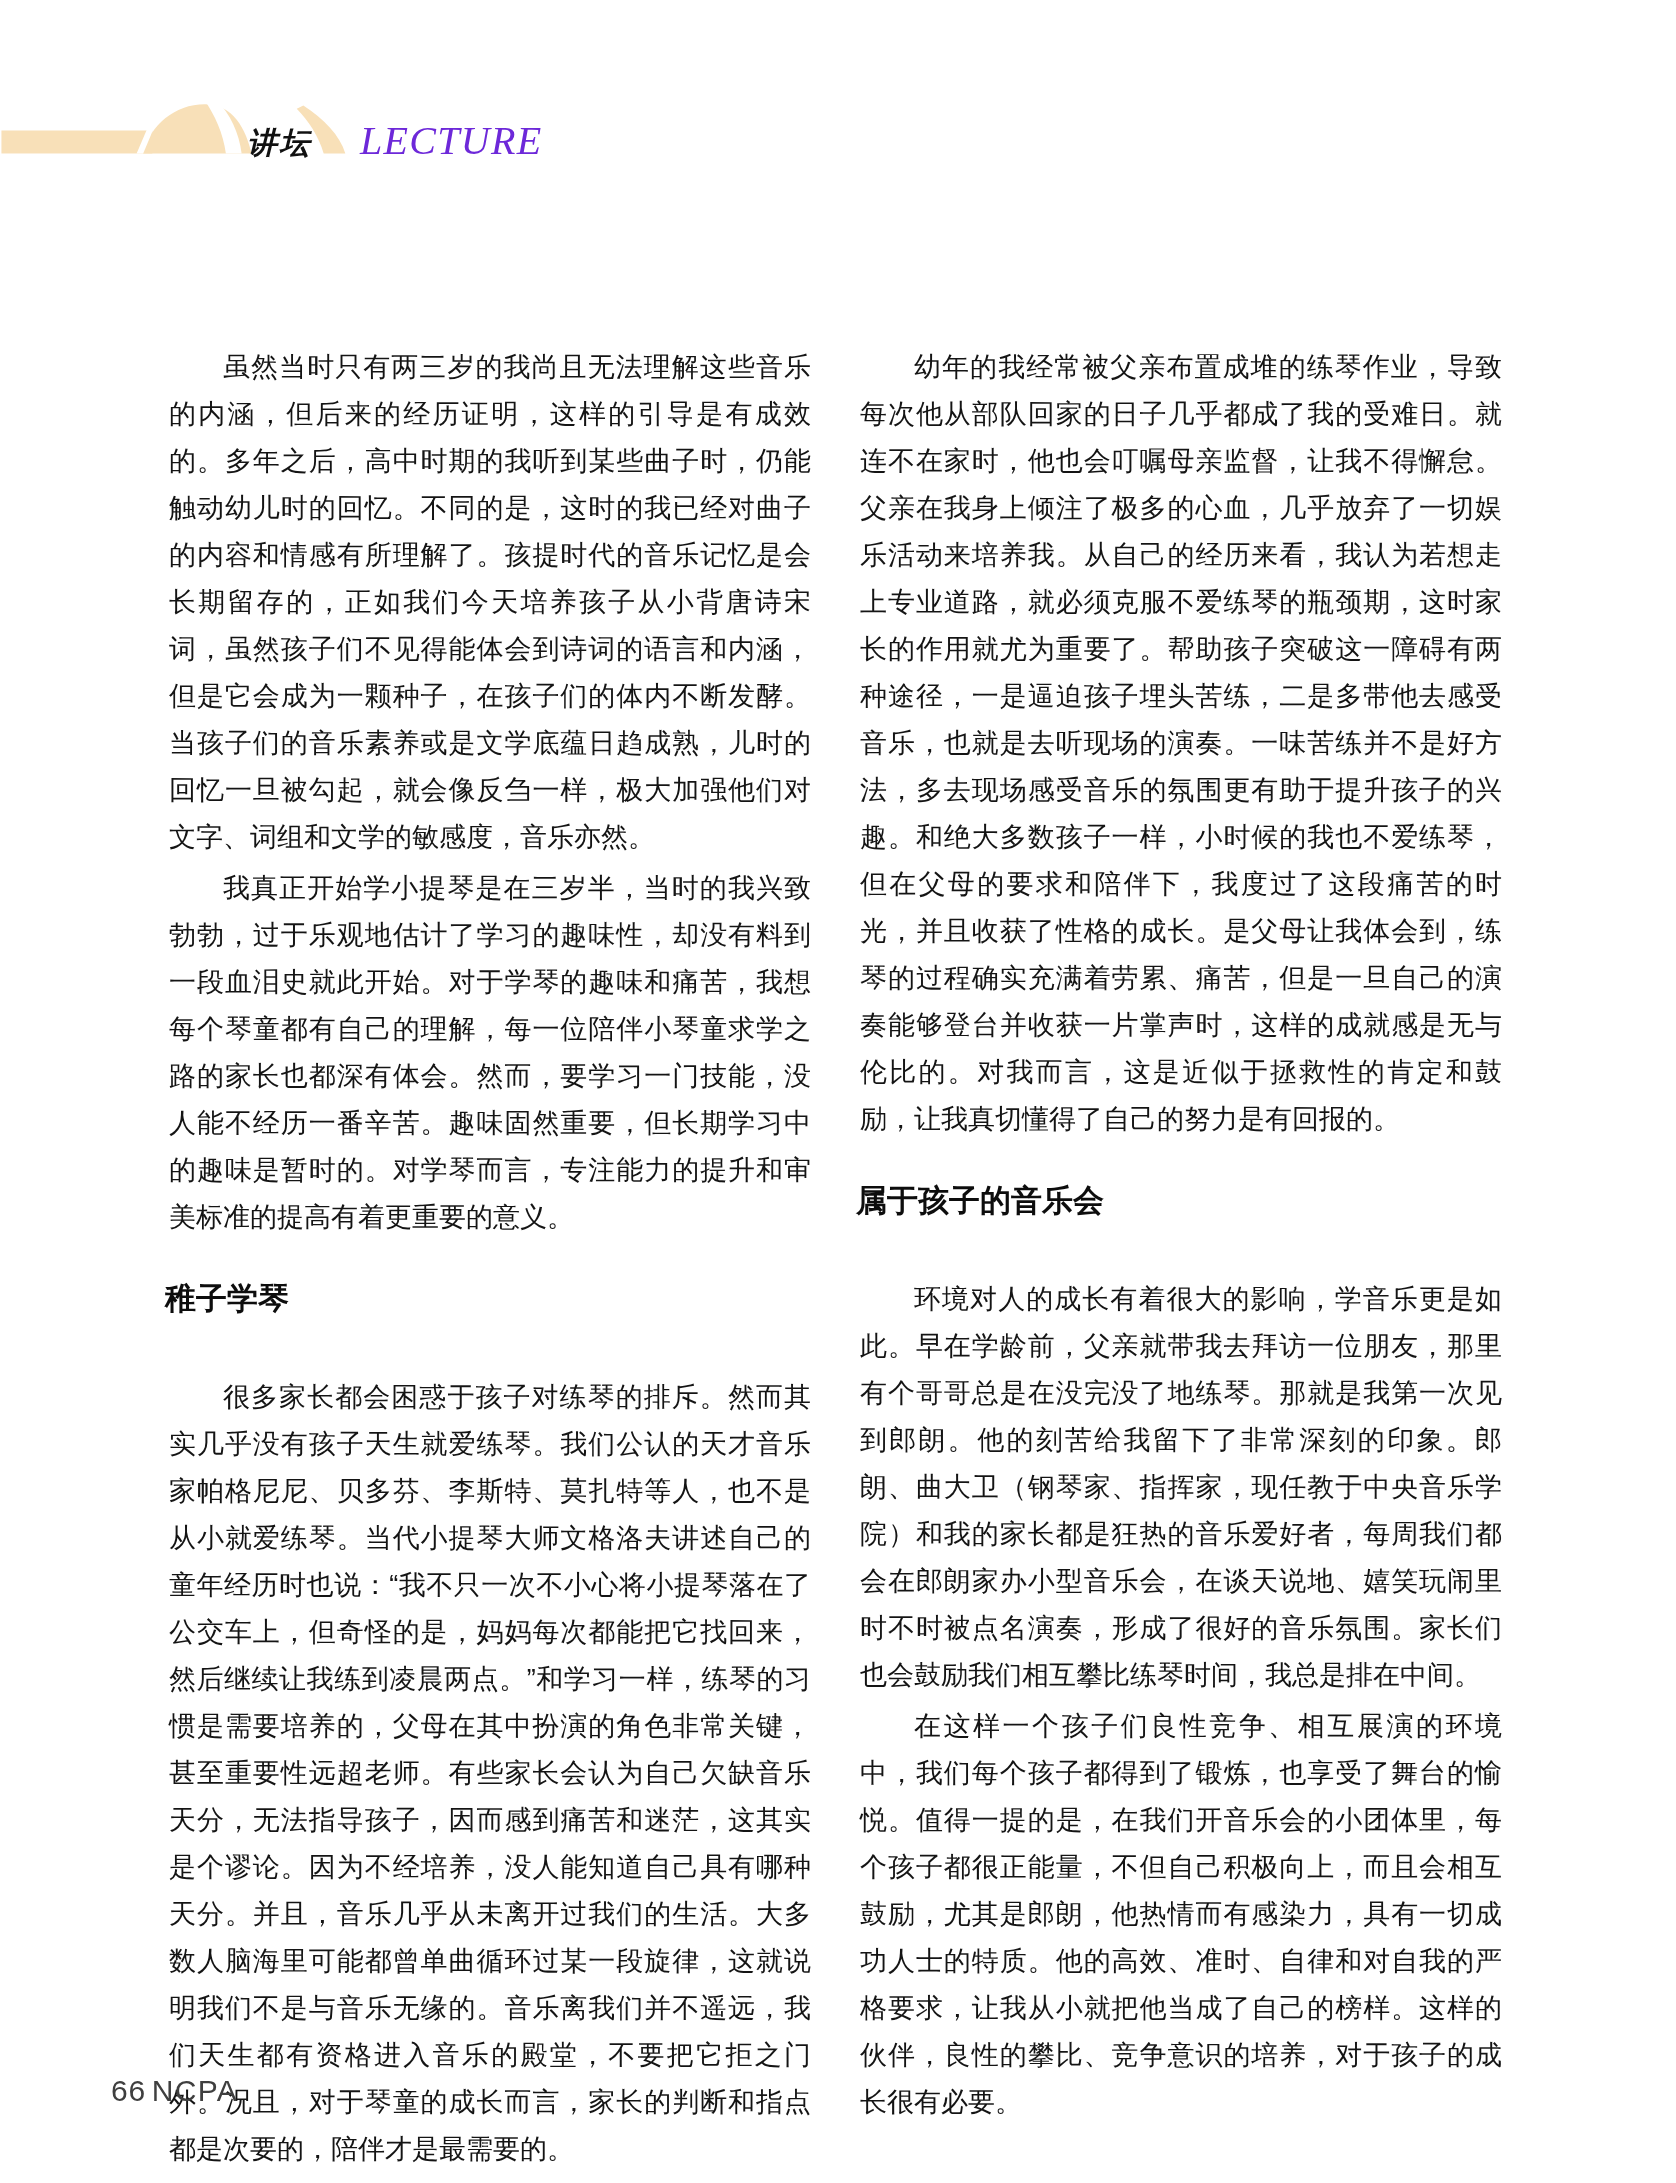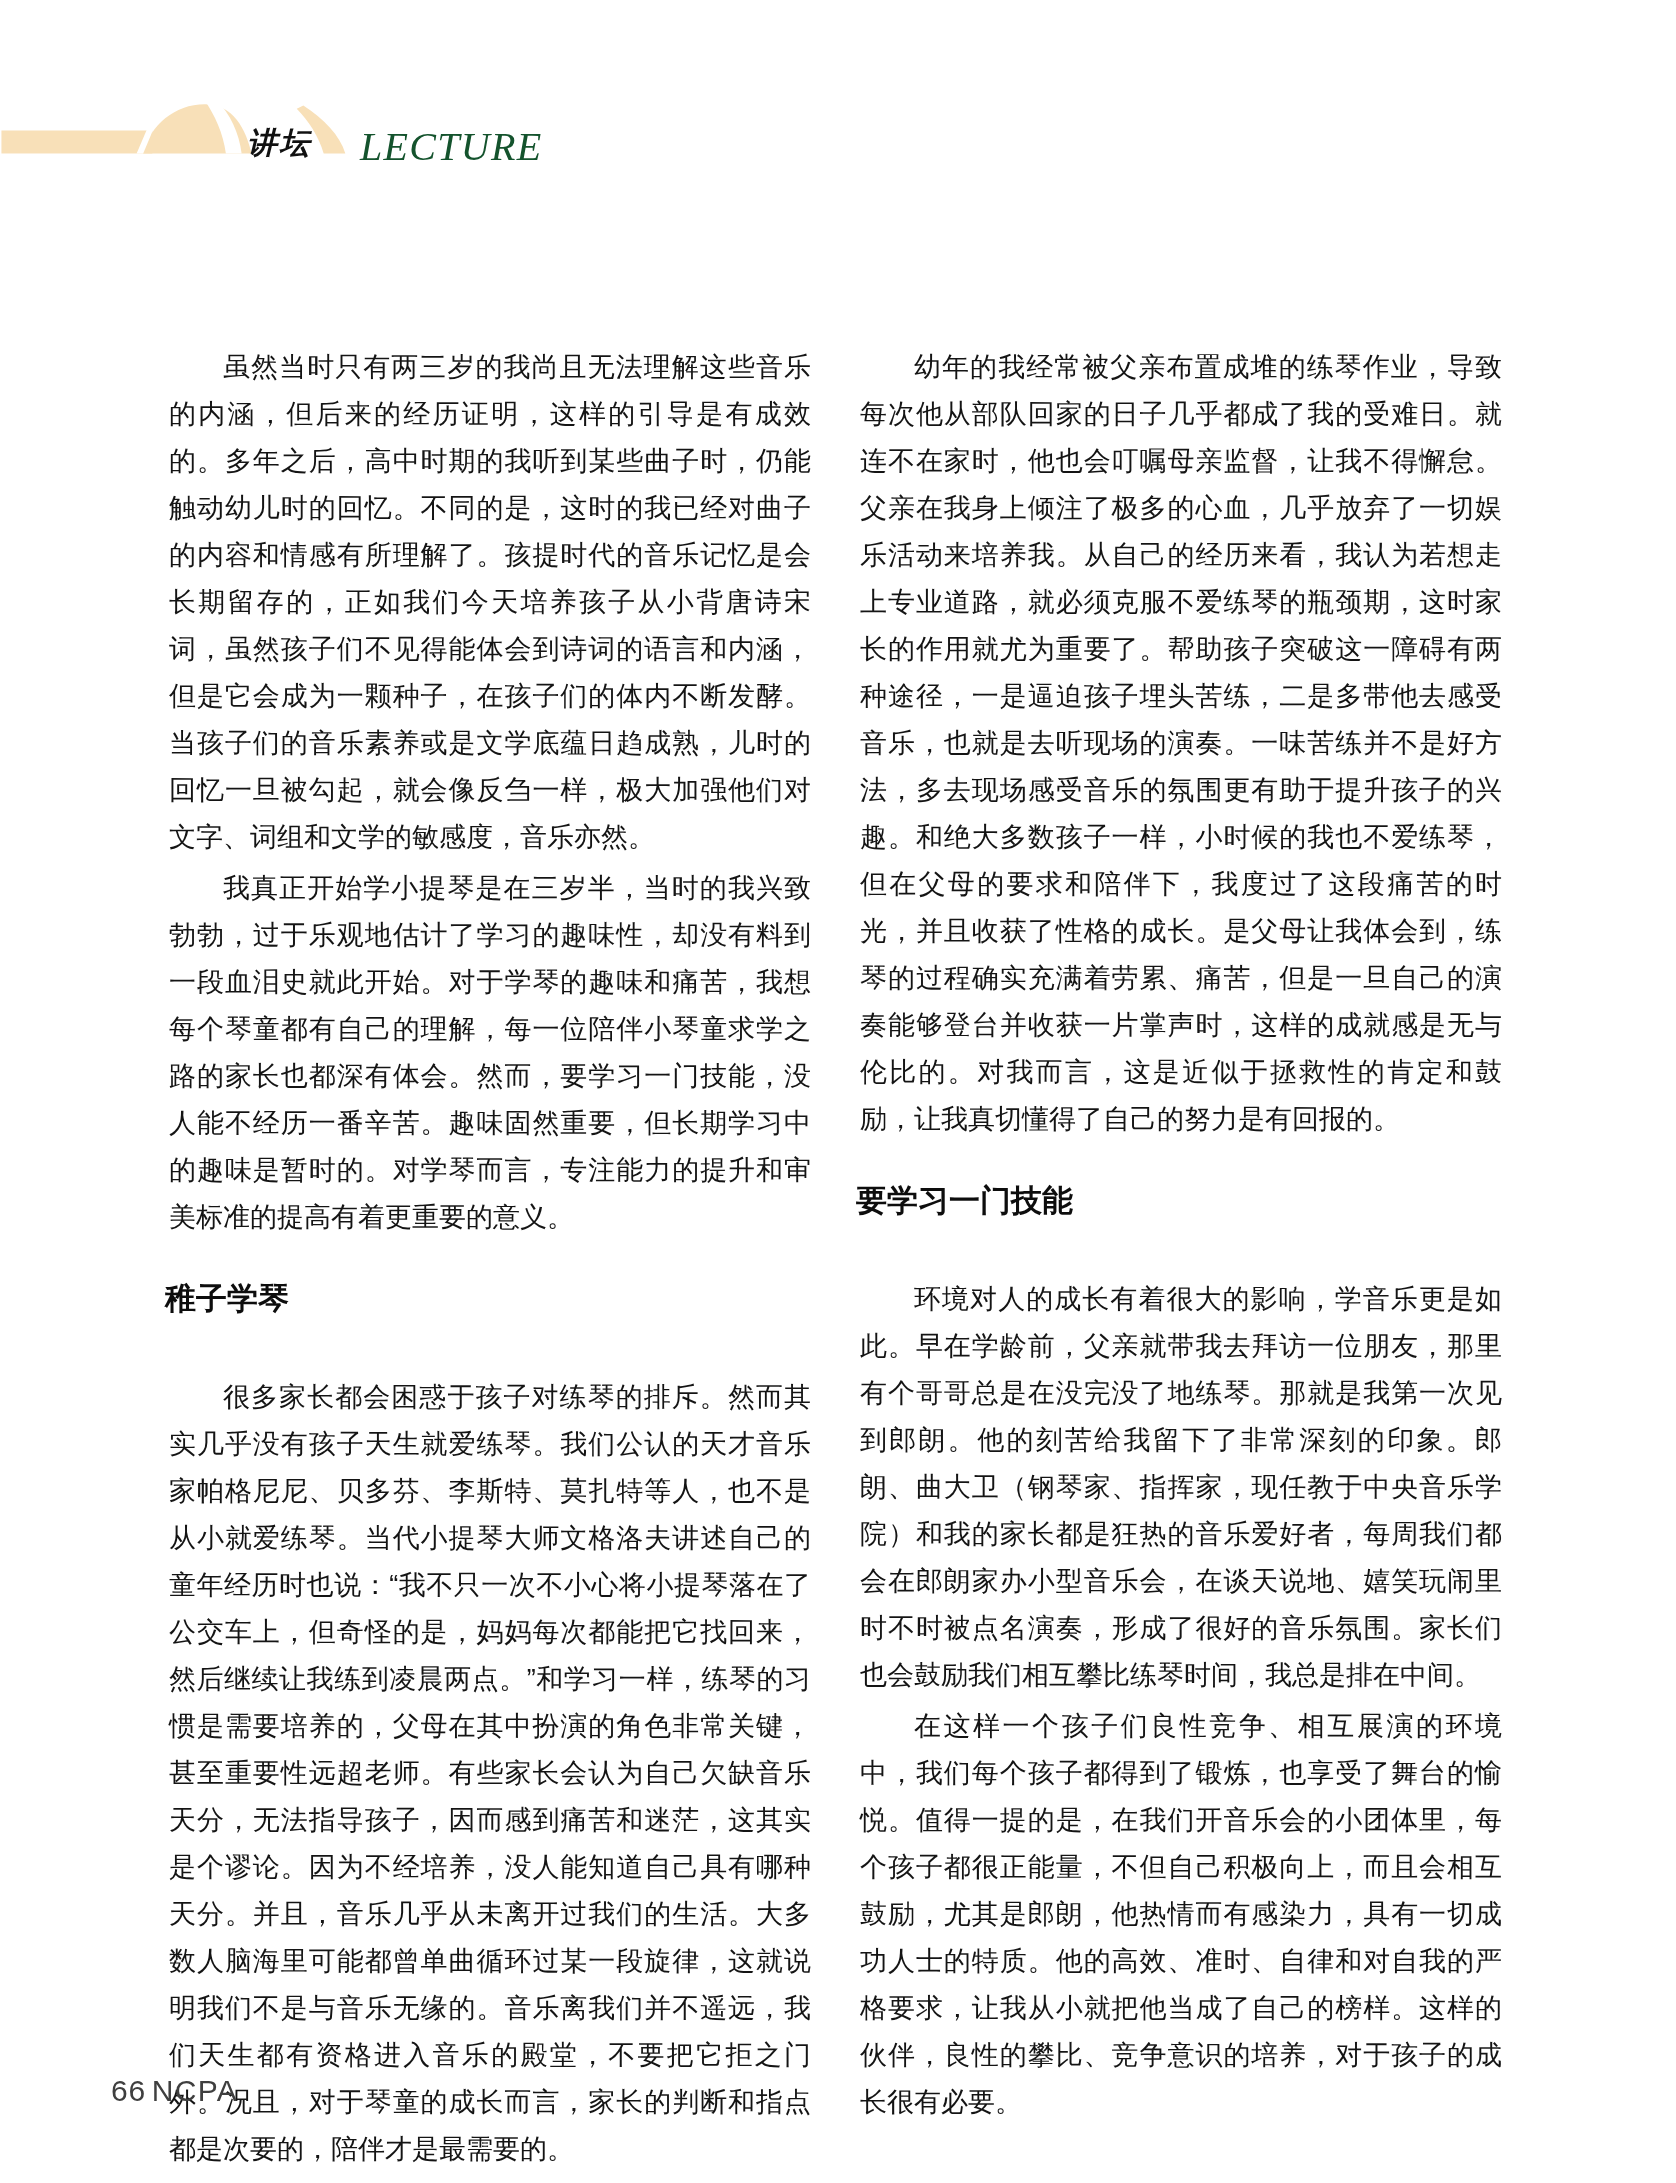--- a/index.html
+++ b/index.html
@@ -44,24 +44,23 @@
     letter-spacing: 2.6px;
     white-space: nowrap;
   }
   .cat-en {
     position: absolute;
     left: 360px;
     top: 22px;
     font-family: "Liberation Serif", "DejaVu Serif", serif;
     font-size: 40px;
     line-height: 1;
-    color: #14532d;
+    color: #6d28d9;
     letter-spacing: 1.3px;
     white-space: nowrap;
-    margin-top: 6px;
   }
 
   
   .col {
     position: absolute;
     top: 340px;
     width: 650px;
     text-align: justify;
     text-justify: inter-ideograph;
   }
@@ -122,21 +121,21 @@
 
   <section class="col col-left">
     <p class="body-para">虽然当时只有两三岁的我尚且无法理解这些音乐的内涵，但后来的经历证明，这样的引导是有成效的。多年之后，高中时期的我听到某些曲子时，仍能触动幼儿时的回忆。不同的是，这时的我已经对曲子的内容和情感有所理解了。孩提时代的音乐记忆是会长期留存的，正如我们今天培养孩子从小背唐诗宋词，虽然孩子们不见得能体会到诗词的语言和内涵，但是它会成为一颗种子，在孩子们的体内不断发酵。当孩子们的音乐素养或是文学底蕴日趋成熟，儿时的回忆一旦被勾起，就会像反刍一样，极大加强他们对文字、词组和文学的敏感度，音乐亦然。</p>
     <p class="body-para">我真正开始学小提琴是在三岁半，当时的我兴致勃勃，过于乐观地估计了学习的趣味性，却没有料到一段血泪史就此开始。对于学琴的趣味和痛苦，我想每个琴童都有自己的理解，每一位陪伴小琴童求学之路的家长也都深有体会。然而，要学习一门技能，没人能不经历一番辛苦。趣味固然重要，但长期学习中的趣味是暂时的。对学琴而言，专注能力的提升和审美标准的提高有着更重要的意义。</p>
     <h2 class="section-heading">稚子学琴</h2>
     <p class="body-para">很多家长都会困惑于孩子对练琴的排斥。然而其实几乎没有孩子天生就爱练琴。我们公认的天才音乐家帕格尼尼、贝多芬、李斯特、莫扎特等人，也不是从小就爱练琴。当代小提琴大师文格洛夫讲述自己的童年经历时也说：“我不只一次不小心将小提琴落在了公交车上，但奇怪的是，妈妈每次都能把它找回来，然后继续让我练到凌晨两点。”和学习一样，练琴的习惯是需要培养的，父母在其中扮演的角色非常关键，甚至重要性远超老师。有些家长会认为自己欠缺音乐天分，无法指导孩子，因而感到痛苦和迷茫，这其实是个谬论。因为不经培养，没人能知道自己具有哪种天分。并且，音乐几乎从未离开过我们的生活。大多数人脑海里可能都曾单曲循环过某一段旋律，这就说明我们不是与音乐无缘的。音乐离我们并不遥远，我们天生都有资格进入音乐的殿堂，不要把它拒之门外。况且，对于琴童的成长而言，家长的判断和指点都是次要的，陪伴才是最需要的。</p>
   </section>
 
   <section class="col col-right">
     <p class="body-para">幼年的我经常被父亲布置成堆的练琴作业，导致每次他从部队回家的日子几乎都成了我的受难日。就连不在家时，他也会叮嘱母亲监督，让我不得懈怠。父亲在我身上倾注了极多的心血，几乎放弃了一切娱乐活动来培养我。从自己的经历来看，我认为若想走上专业道路，就必须克服不爱练琴的瓶颈期，这时家长的作用就尤为重要了。帮助孩子突破这一障碍有两种途径，一是逼迫孩子埋头苦练，二是多带他去感受音乐，也就是去听现场的演奏。一味苦练并不是好方法，多去现场感受音乐的氛围更有助于提升孩子的兴趣。和绝大多数孩子一样，小时候的我也不爱练琴，但在父母的要求和陪伴下，我度过了这段痛苦的时光，并且收获了性格的成长。是父母让我体会到，练琴的过程确实充满着劳累、痛苦，但是一旦自己的演奏能够登台并收获一片掌声时，这样的成就感是无与伦比的。对我而言，这是近似于拯救性的肯定和鼓励，让我真切懂得了自己的努力是有回报的。</p>
-    <h2 class="section-heading">要学习一门技能</h2>
+    <h2 class="section-heading">属于孩子的音乐会</h2>
     <p class="body-para">环境对人的成长有着很大的影响，学音乐更是如此。早在学龄前，父亲就带我去拜访一位朋友，那里有个哥哥总是在没完没了地练琴。那就是我第一次见到郎朗。他的刻苦给我留下了非常深刻的印象。郎朗、曲大卫（钢琴家、指挥家，现任教于中央音乐学院）和我的家长都是狂热的音乐爱好者，每周我们都会在郎朗家办小型音乐会，在谈天说地、嬉笑玩闹里时不时被点名演奏，形成了很好的音乐氛围。家长们也会鼓励我们相互攀比练琴时间，我总是排在中间。</p>
     <p class="body-para">在这样一个孩子们良性竞争、相互展演的环境中，我们每个孩子都得到了锻炼，也享受了舞台的愉悦。值得一提的是，在我们开音乐会的小团体里，每个孩子都很正能量，不但自己积极向上，而且会相互鼓励，尤其是郎朗，他热情而有感染力，具有一切成功人士的特质。他的高效、准时、自律和对自我的严格要求，让我从小就把他当成了自己的榜样。这样的伙伴，良性的攀比、竞争意识的培养，对于孩子的成长很有必要。</p>
   </section>
 
 </main>
 
 <footer class="footer">
   <span class="page-num">66</span><span class="brand">NCPA</span>
 </footer>
 

